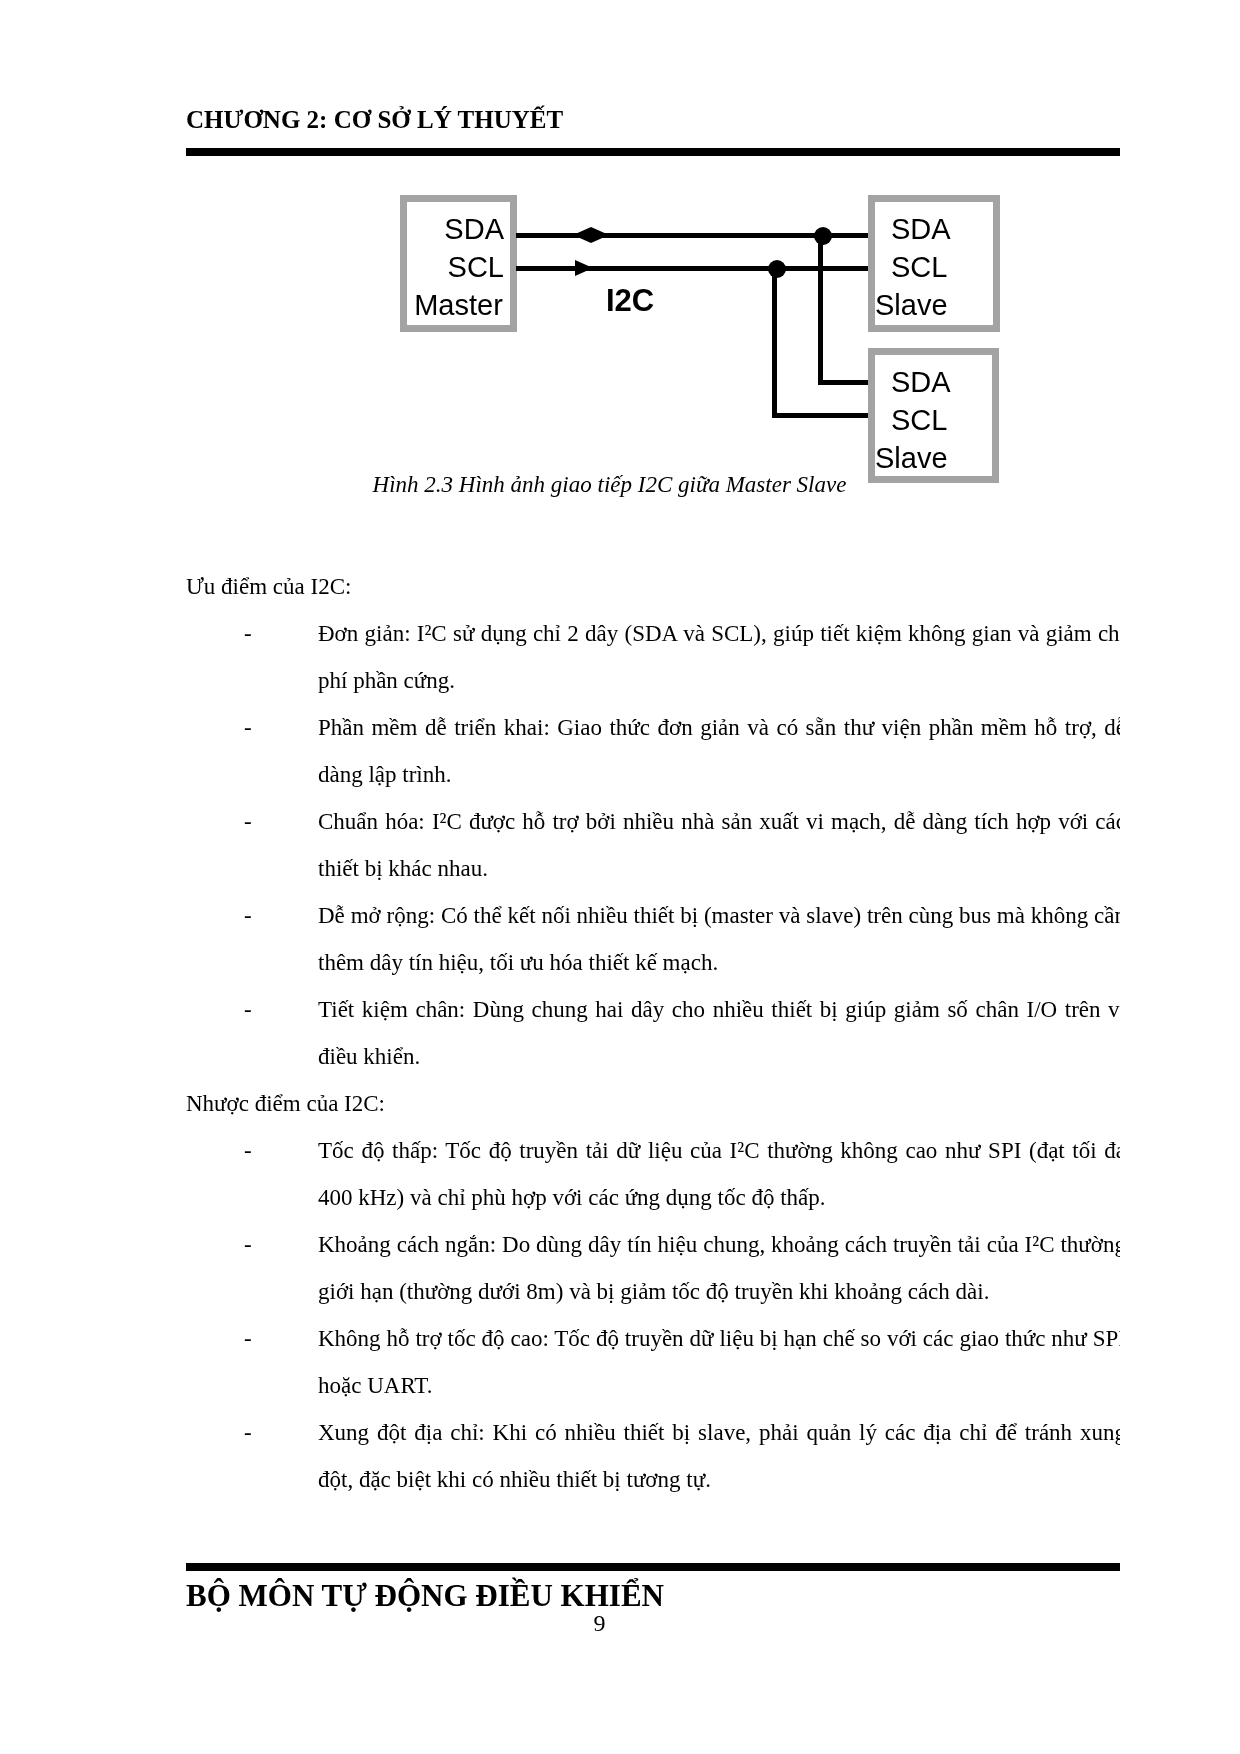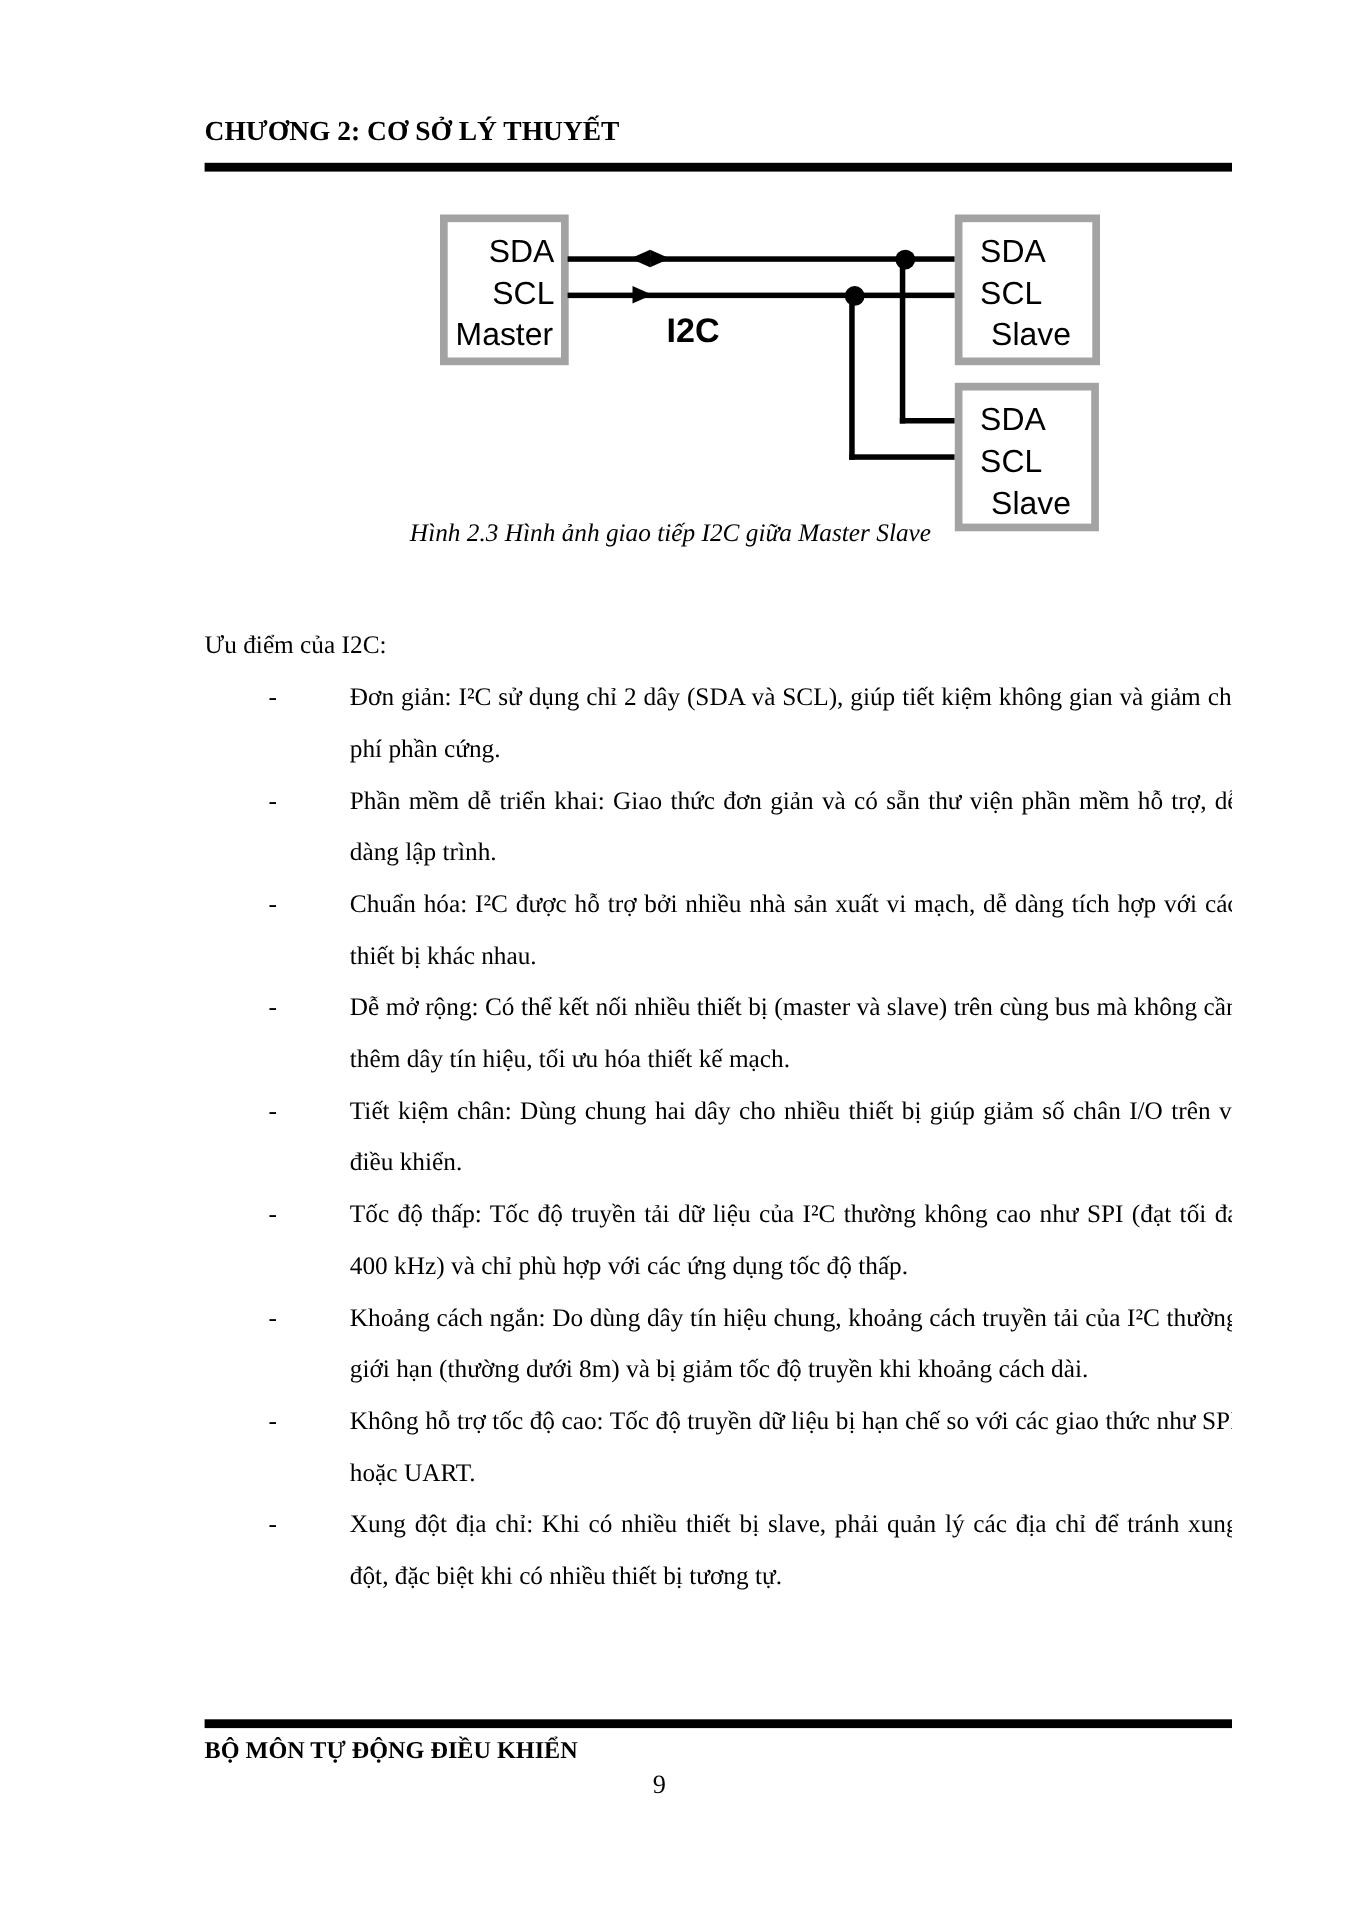--- a/index.html
+++ b/index.html
@@ -6,36 +6,36 @@
   .page {
     position:relative; width:1120px; height:1754px; background:#ffffff;
     font-family:"Liberation Serif","DejaVu Serif",serif; color:#000;
     overflow:hidden;
   }
   
   .header-title { position:absolute; left:186px; top:106px; font-size:25px; font-weight:bold; white-space:nowrap; }
   .rule { position:absolute; background:#000; }
   .header-rule { left:186px; top:148px; width:940px; height:8px; }
   .footer-rule { left:186px; top:1563px; width:940px; height:8px; }
-  .footer-title { position:absolute; left:186px; top:1578px; font-size:22px; font-weight:bold; white-space:nowrap; }
+  .footer-title { position:absolute; left:186px; top:1578px; font-size:31px; font-weight:bold; white-space:nowrap; }
   .page-number { position:absolute; left:186px; top:1610px; width:827px; text-align:center; font-size:24px; }
 
   
   .dbox {
     position:absolute; box-sizing:border-box; border:7px solid #a3a3a3; background:#fff;
     font-family:"Liberation Sans","DejaVu Sans",sans-serif; font-size:29px; line-height:38px;
     padding-top:8px;
   }
   .dbox.master { left:400px; top:195px; width:117px; height:137px; }
   .dbox.master .pin { text-align:right; padding-right:6px; }
   .dbox.master .name { text-align:center; }
   .dbox.slave-top { left:868px; top:195px; width:132px; height:137px; }
   .dbox.slave-bottom { left:868px; top:348px; width:131px; height:135px; }
   .dbox .lpin { text-align:left; padding-left:16px; }
-  .dbox .lname { text-align:left; padding-left:26px; }
+  .dbox .lname { text-align:left; }
   .hline, .vline { position:absolute; background:#000; }
   .sda-wire { left:516px; top:233px; width:352px; height:5px; }
   .scl-wire { left:516px; top:266px; width:352px; height:5px; }
   .sda-branch-v { left:818px; top:235px; width:5px; height:150px; }
   .sda-branch-h { left:818px; top:380px; width:50px; height:5px; }
   .scl-branch-v { left:772px; top:268px; width:5px; height:150px; }
   .scl-branch-h { left:772px; top:413px; width:96px; height:5px; }
   .tri { position:absolute; width:0; height:0; border-top:8px solid transparent; border-bottom:8px solid transparent; }
   .tri-l { border-right:18px solid #000; }
   .tri-r { border-left:18px solid #000; }
@@ -113,20 +113,21 @@
     <div class="bullet">
       <span class="marker">-</span><span>Chuẩn hóa: I²C được hỗ trợ bởi nhiều nhà sản xuất vi mạch, dễ dàng tích hợp với các thiết bị khác nhau.</span>
     </div>
     <div class="bullet">
       <span class="marker">-</span><span>Dễ mở rộng: Có thể kết nối nhiều thiết bị (master và slave) trên cùng bus mà không cần thêm dây tín hiệu, tối ưu hóa thiết kế mạch.</span>
     </div>
     <div class="bullet">
       <span class="marker">-</span><span>Tiết kiệm chân: Dùng chung hai dây cho nhiều thiết bị giúp giảm số chân I/O trên vi điều khiển.</span>
     </div>
 
+    <div class="section-heading">Nhược điểm của I2C:</div>
 
     <div class="bullet">
       <span class="marker">-</span><span>Tốc độ thấp: Tốc độ truyền tải dữ liệu của I²C thường không cao như SPI (đạt tối đa 400 kHz) và chỉ phù hợp với các ứng dụng tốc độ thấp.</span>
     </div>
     <div class="bullet">
       <span class="marker">-</span><span>Khoảng cách ngắn: Do dùng dây tín hiệu chung, khoảng cách truyền tải của I²C thường giới hạn (thường dưới 8m) và bị giảm tốc độ truyền khi khoảng cách dài.</span>
     </div>
     <div class="bullet">
       <span class="marker">-</span><span>Không hỗ trợ tốc độ cao: Tốc độ truyền dữ liệu bị hạn chế so với các giao thức như SPI hoặc UART.</span>
     </div>

